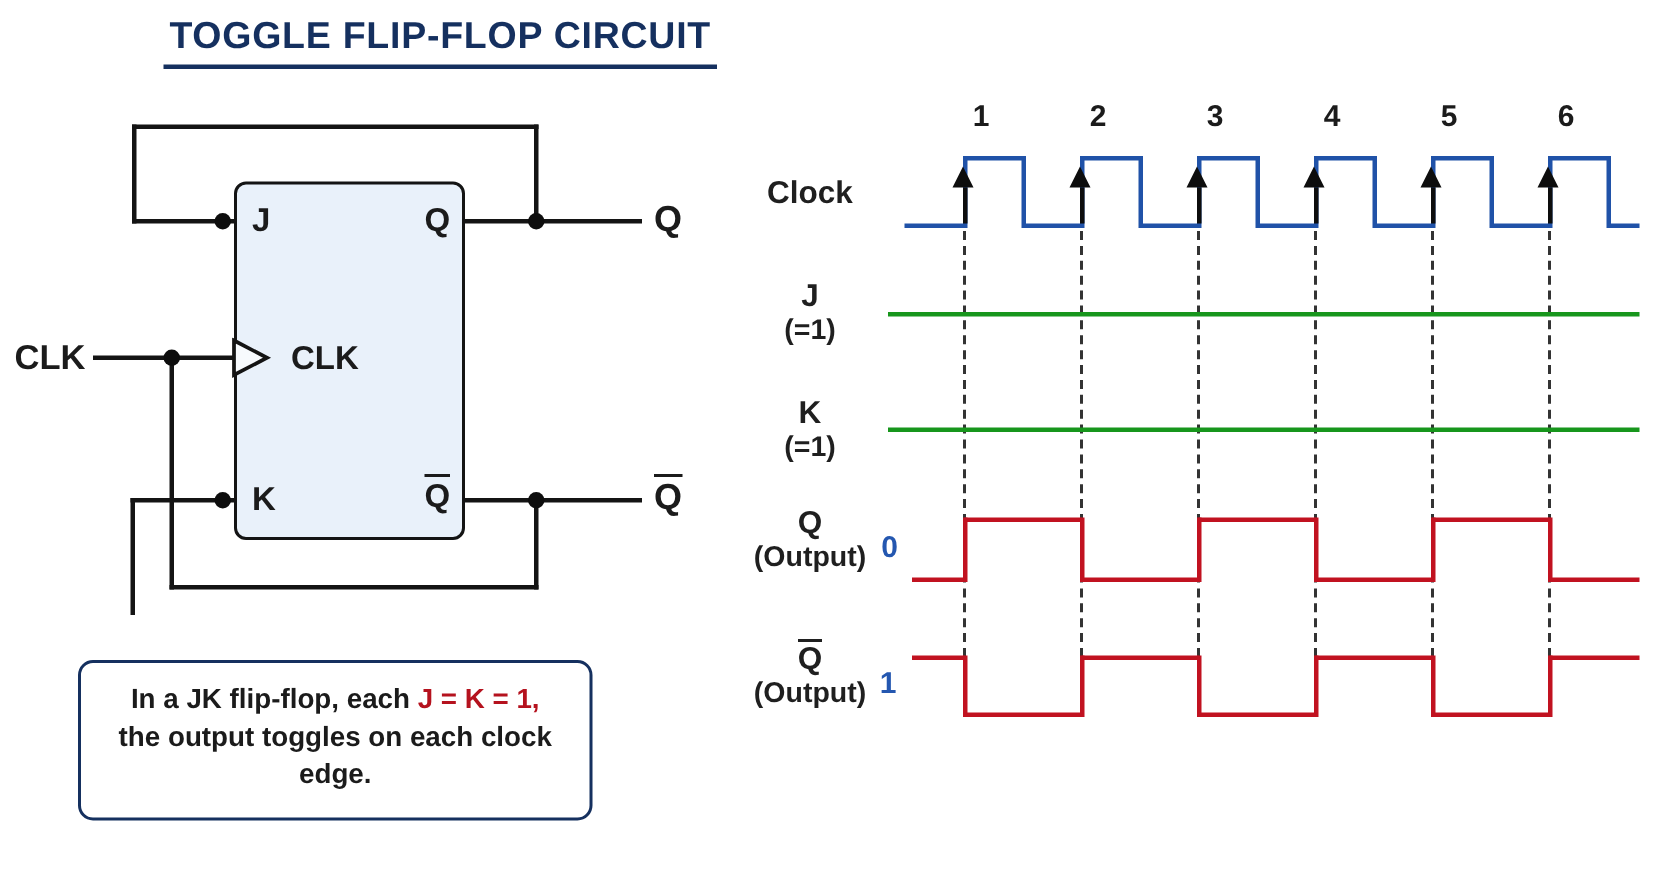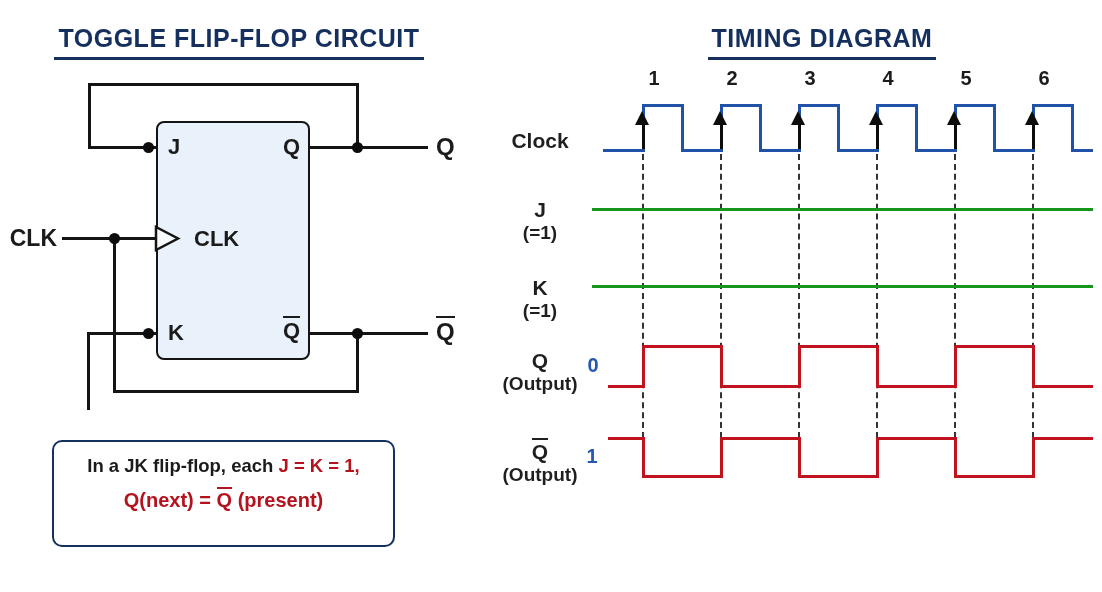--- a/index.html
+++ b/index.html
@@ -1,39 +1,39 @@
 <!DOCTYPE html>
 <html><head>
 <meta charset="utf-8">
 <style>
   html,body{margin:0;padding:0;background:#ffffff;}
   #canvas{position:relative;width:1102px;height:592px;background:#ffffff;overflow:hidden;
           font-family:"Liberation Sans", sans-serif;color:#1b1b1b;}
   .abs{position:absolute;}
   
-  .title-wrap{position:absolute;top:24px;text-align:center;}
+  .title-wrap{position:absolute;top:10px;text-align:right;}
   .title{display:inline-block;font-size:25px;font-weight:700;letter-spacing:0.5px;
          color:#15305f;border-bottom:3px solid #15305f;padding:0 4px 5px 4px;line-height:28px;}
   
   .wire{position:absolute;background:#141414;}
   .dot{position:absolute;width:11px;height:11px;border-radius:50%;background:#0d0d0d;}
   #ff-box{position:absolute;left:156px;top:121px;width:154px;height:239px;background:#e9f1fa;
           border:2.5px solid #141414;border-radius:8px;box-sizing:border-box;}
   .pin{position:absolute;font-size:22px;font-weight:600;color:#1b1b1b;line-height:26px;}
   .ovl{display:inline-block;border-top:2.5px solid currentColor;padding-top:1px;line-height:1.05;}
   
   #info-box{position:absolute;left:52px;top:440px;width:343px;height:107px;box-sizing:border-box;
             border:2.5px solid #15305f;border-radius:10px;background:#ffffff;text-align:center;
             padding-top:11px;}
   #info-box .ln{font-size:18.5px;line-height:25px;color:#1b1b1b;font-weight:600;}
   #info-box .red{color:#b5121e;}
   #info-box .formula{margin-top:9px;font-size:20px;font-weight:700;color:#b5121e;}
   
   .trow{position:absolute;left:478px;width:124px;text-align:center;color:#1f1f1f;}
-  .trow .l1{font-size:21px;font-weight:600;line-height:23px;margin-top:12px;}
+  .trow .l1{font-size:21px;font-weight:600;line-height:23px;}
   .trow .l2{font-size:19px;font-weight:600;line-height:23px;}
   .binit{position:absolute;font-size:20px;font-weight:700;color:#2457b0;width:20px;text-align:center;}
   
   .tseg{position:absolute;}
   .dash{position:absolute;width:0;border-left:2px dashed #333333;}
   .pnum{position:absolute;width:22px;text-align:center;font-size:20px;font-weight:600;color:#1b1b1b;line-height:24px;}
   .astem{position:absolute;width:3px;background:#0d0d0d;}
   .ahead{position:absolute;width:0;height:0;border-left:7px solid transparent;
          border-right:7px solid transparent;border-bottom:14px solid #0d0d0d;}
   
@@ -41,23 +41,20 @@
             border:2.5px solid #15305f;border-radius:9px;background:#ffffff;display:flex;
             align-items:center;justify-content:center;font-size:18px;font-weight:600;color:#15305f;}
 </style>
 </head>
 <body>
 
 <div id="canvas">
 
   <div class="title-wrap" style="left:0;width:478px;">
     <span class="title">TOGGLE FLIP-FLOP CIRCUIT</span>
-  </div>
-  <div class="title-wrap" style="left:620px;width:404px;">
-    <span class="title">TIMING DIAGRAM</span>
   </div>
 
   <div class="wire" style="left:88px;top:83px;width:271px;height:3px;"></div>
   <div class="wire" style="left:88px;top:83px;width:3px;height:66px;"></div>
   <div class="wire" style="left:356px;top:83px;width:3px;height:66px;"></div>
   <div class="wire" style="left:88px;top:146px;width:68px;height:3px;"></div>
   <div class="wire" style="left:310px;top:146px;width:118px;height:3px;"></div>
   <div class="wire" style="left:62px;top:237px;width:94px;height:3px;"></div>
   <div class="wire" style="left:113px;top:237px;width:3px;height:156px;"></div>
   <div class="wire" style="left:113px;top:390px;width:246px;height:3px;"></div>
@@ -84,23 +81,21 @@
 
   <div class="pin" style="left:8px;top:225px;width:49px;text-align:right;font-size:23px;">CLK</div>
   <div class="pin" style="left:436px;top:134px;font-size:24px;">Q</div>
   <div class="pin" style="left:436px;top:316px;font-size:24px;"><span class="ovl">Q</span></div>
 
   <div id="info-box">
     <div class="ln">
       <span>In a JK flip-flop, each</span>
       <span class="red">J = K = 1,</span>
     </div>
-    <div class="formula">
-      <span>Q(next) = </span><span class="ovl">Q</span><span> (present)</span>
-    </div>
+    <div class="ln">the output toggles on each clock edge.</div>
   </div>
 
   <div class="trow" style="top:117px;">
     <div class="l1">Clock</div>
   </div>
   <div class="trow" style="top:186px;">
     <div class="l1">J</div>
     <div class="l2">(=1)</div>
   </div>
   <div class="trow" style="top:264px;">

